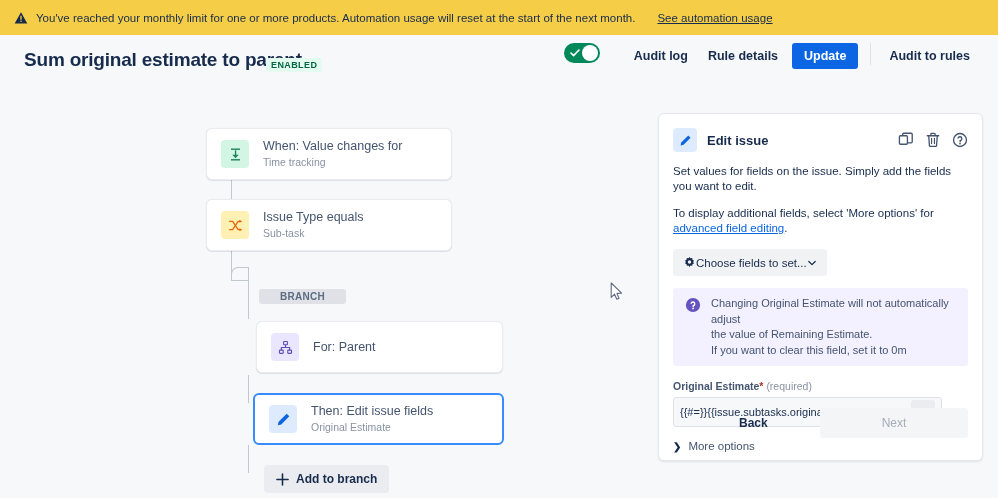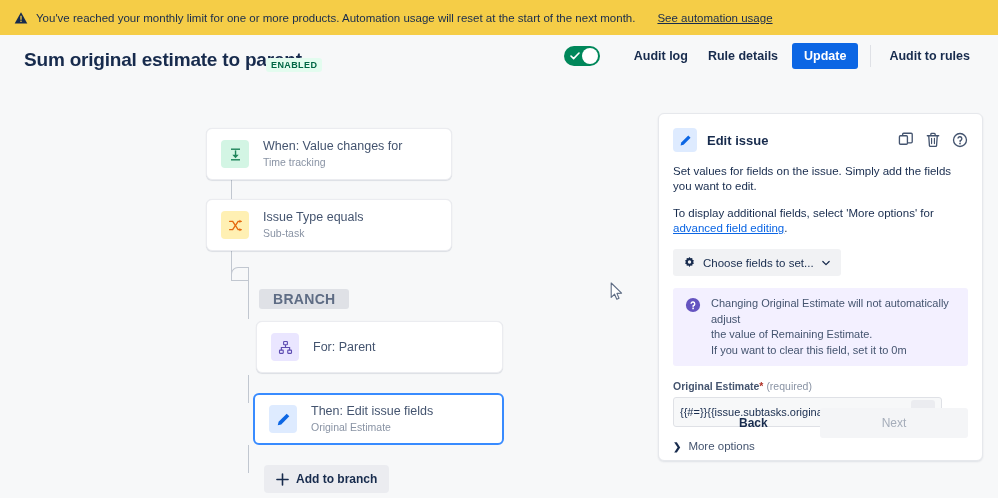--- a/index.html
+++ b/index.html
@@ -44,21 +44,21 @@
     font-size: 19px; font-weight: 600; color: #172b4d; letter-spacing: -0.2px;
   }
   .enabled-badge {
     position: absolute; left: 266px; top: 23px;
     background: #e3fcef; color: #006644;
     font-size: 9px; font-weight: 700; letter-spacing: .4px;
     padding: 2px 5px; border-radius: 3px;
   }
   .header-actions {
     position: absolute; right: 18px; top: 8px;
-    display: flex; align-items: center; gap: 0px;
+    display: flex; align-items: flex-start; gap: 0px;
   }
   .toggle {
     width: 36px; height: 20px; border-radius: 11px; background: #00875a;
     position: relative; cursor: pointer; margin-right: 24px;
   }
   .toggle .knob {
     position: absolute; right: 2px; top: 2px; width: 16px; height: 16px;
     border-radius: 50%; background: #fff;
   }
   .toggle .check { position:absolute; left: 6px; top: 5px; width:10px; height:10px; }
@@ -90,22 +90,22 @@
     width: 28px; height: 28px; border-radius: 4px;
     margin-left: 14px; flex: 0 0 auto;
     display: flex; align-items: center; justify-content: center;
   }
   .node-text { margin-left: 14px; }
   .node-title { font-size: 12.5px; color: #44546f; line-height: 15px; }
   .node-sub { font-size: 10.5px; color: #8993a4; line-height: 14px; margin-top: 1px; }
 
   .branch-chip {
     position: absolute; background: #dfe1e6; color: #5e6c84;
-    font-size: 14px; font-weight: 600; letter-spacing: .3px;
-    padding: 2px 14px; border-radius: 3px;
+    font-size: 10px; font-weight: 600; letter-spacing: .3px;
+    padding: 2px 21px; border-radius: 3px;
   }
   .add-branch {
     position: absolute; background: #ebecf0; color: #172b4d;
     font-size: 12px; font-weight: 600; border-radius: 4px;
     display: flex; align-items: center; gap: 7px;
     padding: 7px 12px; cursor: pointer; border: none;
   }
 
   
   .cursor { position: absolute; left: 610px; top: 282px; width: 14px; height: 20px; }
@@ -125,21 +125,21 @@
   .panel-title { font-size: 13px; font-weight: 700; color: #172b4d; margin-left: 10px; }
   .panel-head-actions { margin-left: auto; display: flex; align-items: center; gap: 11px; }
   .panel-head-actions svg { cursor: pointer; display: block; }
 
   .panel-body { padding: 0 14px; }
   .para { font-size: 11.5px; color: #172b4d; line-height: 15px; margin-top: 12px; }
   .link { color: #0c66e4; text-decoration: underline; cursor: pointer; }
 
   .choose-fields {
     margin-top: 13px; background: #f1f2f4; border-radius: 3px;
-    display: inline-flex; align-items: center; gap: 7px;
+    display: inline-flex; align-items: center; 
     padding: 7px 10px; font-size: 11.5px; color: #172b4d; font-weight: 500;
     cursor: pointer; border: none;
   }
 
   .info-box {
     margin-top: 12px; background: #f3f0ff; border-radius: 3px;
     padding: 8px 12px; display: flex; gap: 10px;
   }
   .info-box .qicon { flex: 0 0 auto; margin-top: 1px; }
   .info-text { font-size: 11px; color: #44546f; line-height: 15.5px; }

